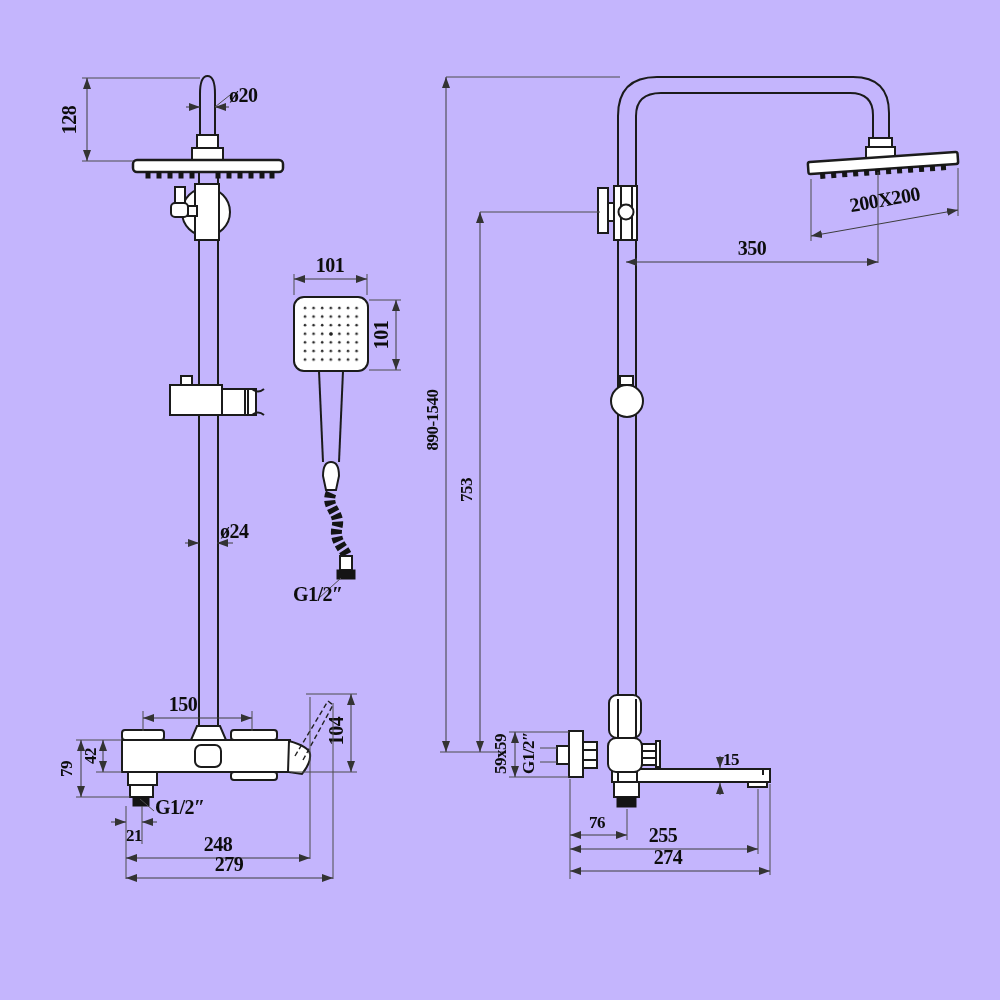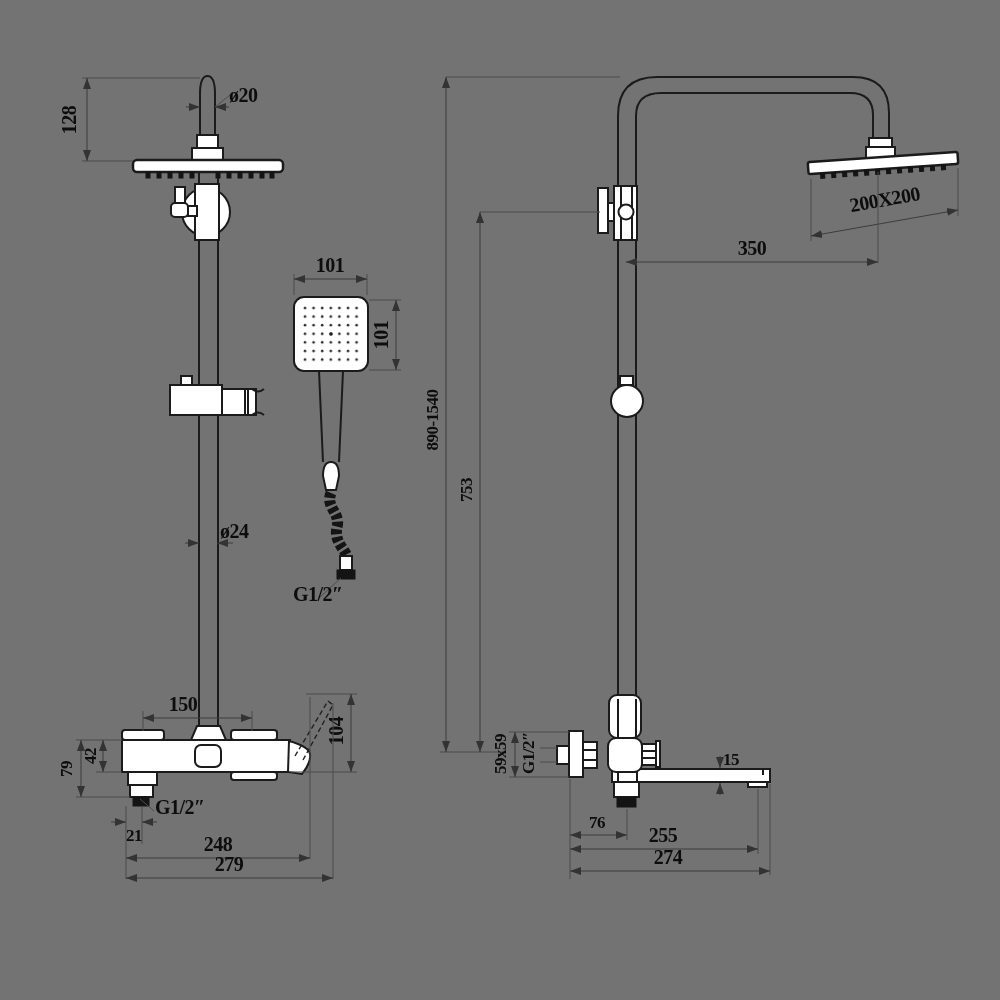--- a/index.html
+++ b/index.html
@@ -1,16 +1,16 @@
 <!DOCTYPE html>
 <html><head>
 <meta charset="utf-8">
 <style>
   html,body{margin:0;padding:0;background:#fff;}
-  .sheet{position:relative;width:1000px;height:1000px;background:#737373;overflow:hidden;
+  .sheet{position:relative;width:1000px;height:1000px;background:#c4b5fd;overflow:hidden;
          font-family:"Liberation Serif",serif;}
   svg{position:absolute;left:0;top:0;}
   .o{fill:#ffffff;stroke:#1b1b1b;stroke-width:2;}
   .o25{fill:#ffffff;stroke:#1b1b1b;stroke-width:2.5;}
   .ln{fill:none;stroke:#1b1b1b;stroke-width:2;}
   .blk{fill:#141414;stroke:#141414;stroke-width:1;}
   .thin{fill:none;stroke:#4d4d4d;stroke-width:1;}
   .dim{fill:none;stroke:#3d3d3d;stroke-width:1;marker-start:url(#ar);marker-end:url(#ar);}
   .dime{fill:none;stroke:#3d3d3d;stroke-width:1;marker-end:url(#ar);}
   .dsh{fill:none;stroke:#222;stroke-width:1.4;stroke-dasharray:5 3;}

